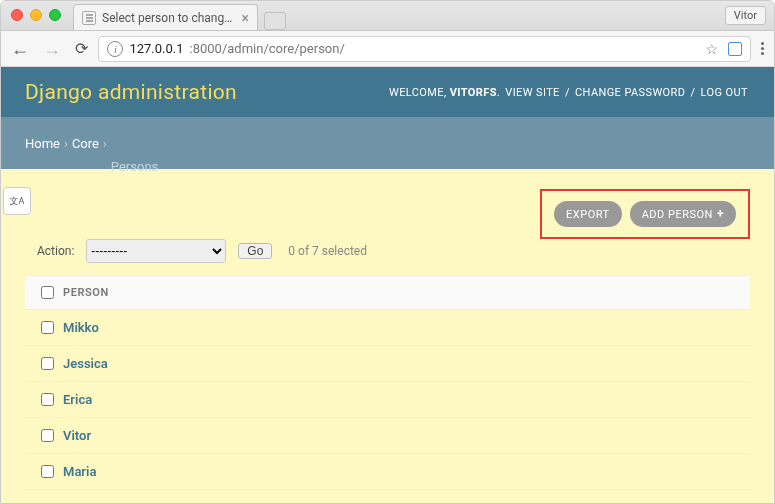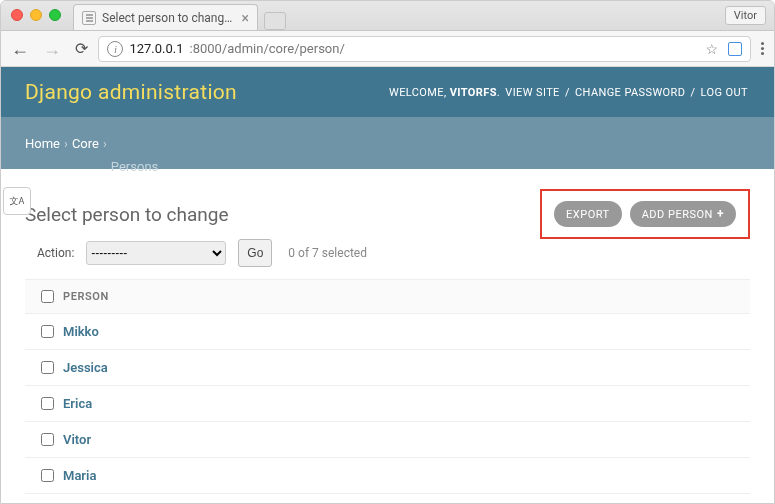--- a/index.html
+++ b/index.html
@@ -29,21 +29,21 @@
   .addr-wrap { flex:1; display:flex; align-items:center; background:#fff; border:1px solid #d0d0d0; border-radius:4px; height:26px; padding:0 8px; gap:6px; }
   .info-icon { width:16px; height:16px; border:1.5px solid #888; border-radius:50%; display:flex; align-items:center; justify-content:center; font-size:11px; color:#888; font-family:serif; font-style:italic; }
   .addr-host { font-size:13px; color:#222; }
   .addr-path { font-size:13px; color:#777; }
   .addr-right { margin-left:auto; display:flex; gap:10px; color:#777; font-size:14px; align-items:center; }
   .ext-icon { width:14px; height:14px; border:1.5px solid #4a90e2; border-radius:2px; }
   .menu-dots { display:flex; flex-direction:column; gap:2px; }
   .menu-dots i { width:3px; height:3px; background:#666; border-radius:50%; display:block; }
 
   
-  .page { flex:1; background:#ffffff; overflow:hidden; display:flex; flex-direction:column; }
+  .page { flex:1; background:#fef9c3; overflow:hidden; display:flex; flex-direction:column; }
   .django-header { background:#417690; color:#fff; height:50px; display:flex; align-items:center; padding:0 24px; }
   .django-title { color:#f5dd5d; font-size:21px; font-weight:400; letter-spacing:0.3px; }
   .header-right { margin-left:auto; font-size:11px; letter-spacing:0.4px; color:#fff; }
   .header-right b { font-weight:700; }
   .header-link { color:#fff; margin:0 2px; }
 
   .breadcrumbs { background:#6f94a7; color:#e6eef2; height:52px; display:flex; align-items:center; padding:0 24px; font-size:13px; }
   .bc-item { color:#fff; }
   .bc-item.muted { color:#c7d6de;margin-top:47px; }
 
@@ -51,21 +51,21 @@
   .content-top { display:flex; align-items:center; }
   .changelist-title { font-size:19px; color:#666; font-weight:400; margin:0; }
   .translate-widget { position:absolute; left:2px; top:18px; width:28px; height:28px; border:1px solid #ccc; border-radius:4px; background:#fff; display:flex; align-items:center; justify-content:center; font-size:12px; color:#555; }
 
   .action-buttons-box { margin-left:auto; border:2px solid #e33b2e; padding:10px 12px; display:flex; gap:8px; }
   .pill { background:#999; color:#fff; border-radius:16px; font-size:11px; padding:6px 12px; letter-spacing:0.5px; display:flex; align-items:center; gap:4px; }
   .pill .plus { font-weight:bold; font-size:12px; }
 
   .actions-row { display:flex; align-items:center; gap:12px; font-size:12px; color:#555; padding-left:12px; }
   .actions-row select { width:140px; height:24px; border:1px solid #ccc; border-radius:3px; font-size:12px; }
-  .go-btn { height:28px; padding:0 8px; border:1px solid #bbb; border-radius:3px; background:#f1f1f1; font-size:12px; color:#444; }
+  .go-btn { height:16px; padding:0 8px; border:1px solid #bbb; border-radius:3px; background:#f1f1f1; font-size:12px; color:#444; }
   .sel-count { color:#888; margin-left:4px; }
 
   .result-list { margin-top:12px; border-top:1px solid #eee; }
   .rl-header, .rl-row { display:flex; align-items:center; padding:0 12px; border-bottom:1px solid #eee; }
   .rl-header { height:34px; background:#fafafa; }
   .rl-header .col-person { font-size:11px; color:#777; letter-spacing:0.6px; text-transform:uppercase; font-weight:600; }
   .rl-row { height:36px; }
   .rl-cb { width:26px; }
   .rl-cb input { accent-color:#417690; }
   .col-person a { color:#417690; font-weight:600; text-decoration:none; font-size:13px; }
@@ -132,21 +132,20 @@
       <span class="bc-item muted">Persons</span>
     </div>
 
     <div class="content">
       <div class="translate-widget">
         <span style="font-size:9px">文</span>
           <sub style="font-size:9px">A</sub>
       </div>
 
       <div class="content-top">
-        <h1 class="changelist-title">Select person to change</h1>
         <div class="action-buttons-box">
           <div class="pill">
               <span>EXPORT</span>
             </div>
           <div class="pill">
               <span>ADD PERSON</span>
               <span class="plus">+</span>
             </div>
         </div>
       </div>

